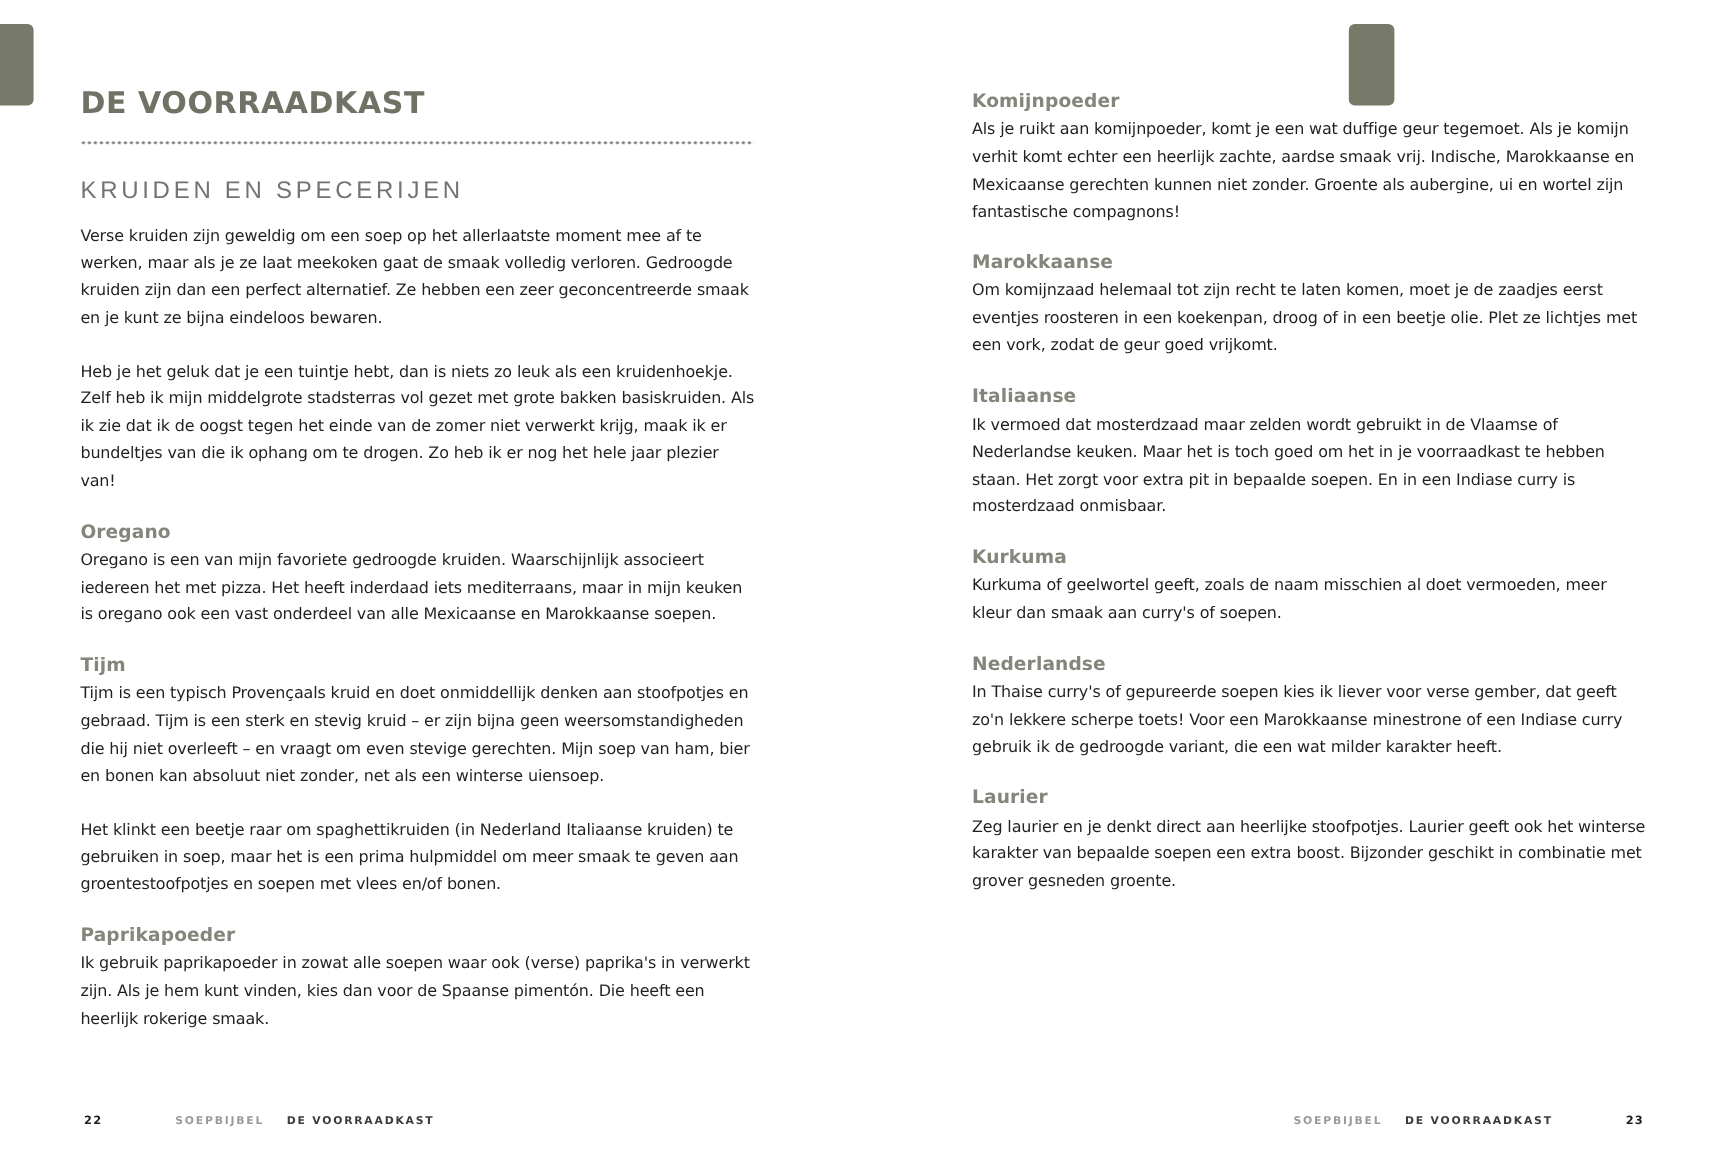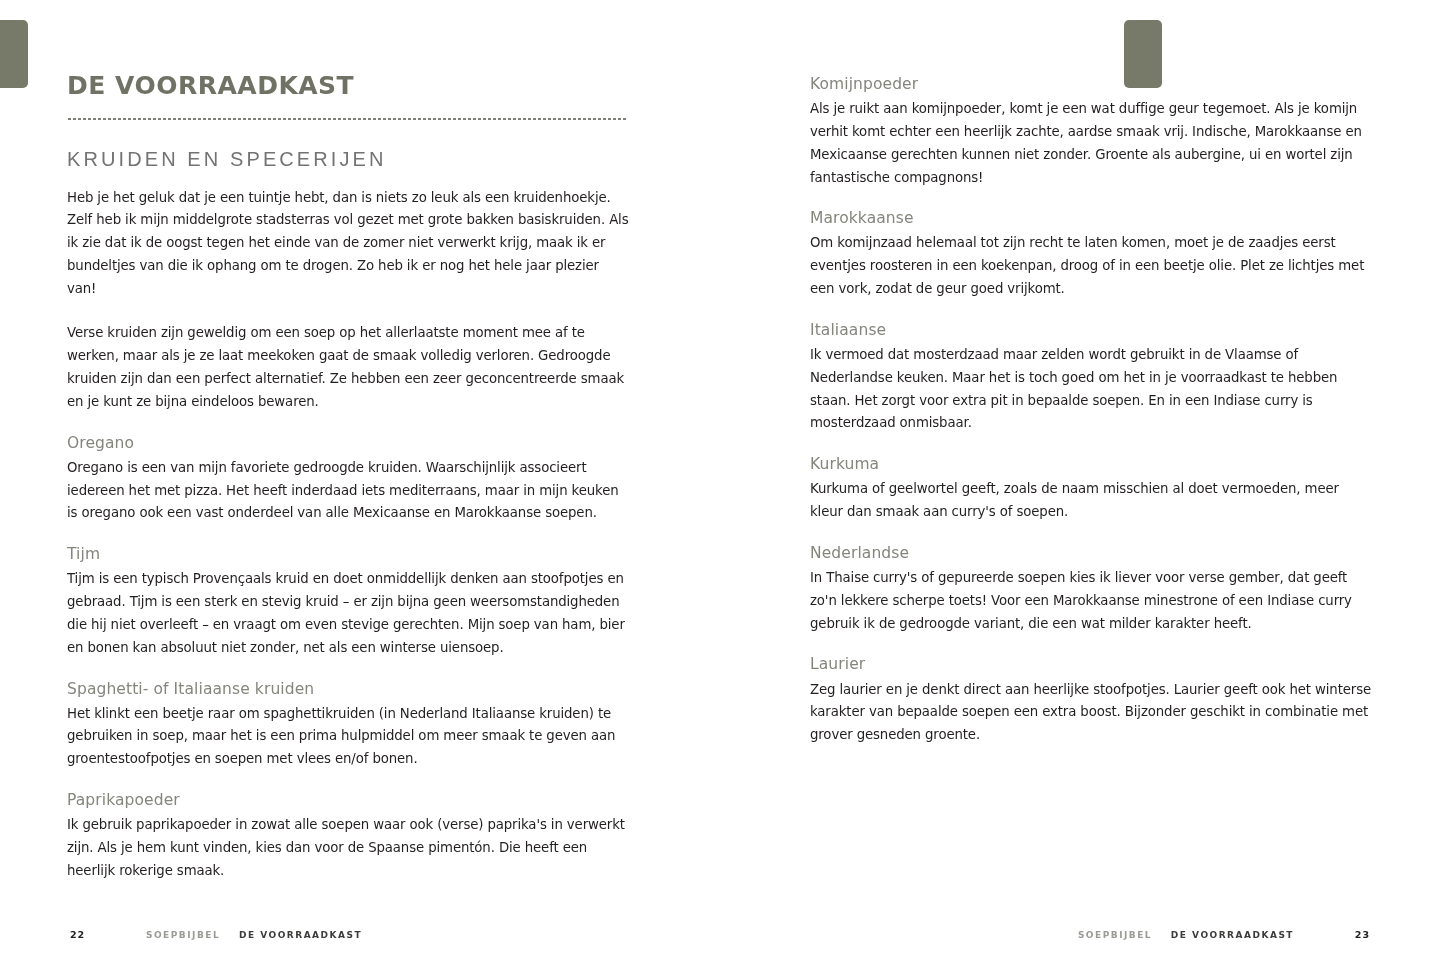--- a/index.html
+++ b/index.html
@@ -88,21 +88,21 @@
     font-weight: normal;
     letter-spacing: 3.1px;
     color: #737373;
     line-height: 1.2;
   }
 
   h3.spice-title {
     margin: 19px 0 4px 0;
     font-family: "DejaVu Sans", sans-serif;
     font-size: 15.5px;
-    font-weight: normal;
+    font-weight: bold;
     letter-spacing: 0.1px;
     color: #84867c;
     line-height: 1.3;
   }
 
   p.body-text {
     margin: 0 0 0 0;
     font-family: "DejaVu Sans", sans-serif;
     font-size: 13.3px;
     line-height: 22.8px;
@@ -160,31 +160,30 @@
   <div class="page page-left">
     <div class="col">
 
       <h1 class="chapter-title">DE VOORRAADKAST</h1>
 
       <div class="dotted-rule"></div>
 
       <h2 class="section-title">KRUIDEN EN SPECERIJEN</h2>
 
       <div class="intro-block">
+        <p class="body-text">Verse kruiden zijn geweldig om een soep op het allerlaatste moment mee af te werken, maar als je ze laat meekoken gaat de smaak volledig verloren. Gedroogde kruiden zijn dan een perfect alternatief. Ze hebben een zeer geconcentreerde smaak en je kunt ze bijna eindeloos bewaren.</p>
         <p class="body-text">Heb je het geluk dat je een tuintje hebt, dan is niets zo leuk als een kruidenhoekje. Zelf heb ik mijn middelgrote stadsterras vol gezet met grote bakken basiskruiden. Als ik zie dat ik de oogst tegen het einde van de zomer niet verwerkt krijg, maak ik er bundeltjes van die ik ophang om te drogen. Zo heb ik er nog het hele jaar plezier van!</p>
-        <p class="body-text">Verse kruiden zijn geweldig om een soep op het allerlaatste moment mee af te werken, maar als je ze laat meekoken gaat de smaak volledig verloren. Gedroogde kruiden zijn dan een perfect alternatief. Ze hebben een zeer geconcentreerde smaak en je kunt ze bijna eindeloos bewaren.</p>
       </div>
 
       <h3 class="spice-title">Oregano</h3>
       <p class="body-text">Oregano is een van mijn favoriete gedroogde kruiden. Waarschijnlijk associeert iedereen het met pizza. Het heeft inderdaad iets mediterraans, maar in mijn keuken is oregano ook een vast onderdeel van alle Mexicaanse en Marokkaanse soepen.</p>
 
       <h3 class="spice-title">Tijm</h3>
       <p class="body-text">Tijm is een typisch Provençaals kruid en doet onmiddellijk denken aan stoofpotjes en gebraad. Tijm is een sterk en stevig kruid – er zijn bijna geen weersomstandigheden die hij niet overleeft – en vraagt om even stevige gerechten. Mijn soep van ham, bier en bonen kan absoluut niet zonder, net als een winterse uiensoep.</p>
 
-      <h3 class="spice-title">Spaghetti- of Italiaanse kruiden</h3>
       <p class="body-text">Het klinkt een beetje raar om spaghettikruiden (in Nederland Italiaanse kruiden) te gebruiken in soep, maar het is een prima hulpmiddel om meer smaak te geven aan groentestoofpotjes en soepen met vlees en/of bonen.</p>
 
       <h3 class="spice-title">Paprikapoeder</h3>
       <p class="body-text">Ik gebruik paprikapoeder in zowat alle soepen waar ook (verse) paprika's in verwerkt zijn. Als je hem kunt vinden, kies dan voor de Spaanse pimentón. Die heeft een heerlijk rokerige smaak.</p>
 
     </div>
 
     <div class="footer footer-left">
       <span class="folio">22</span>
       <span class="foot-gap-big"></span>

